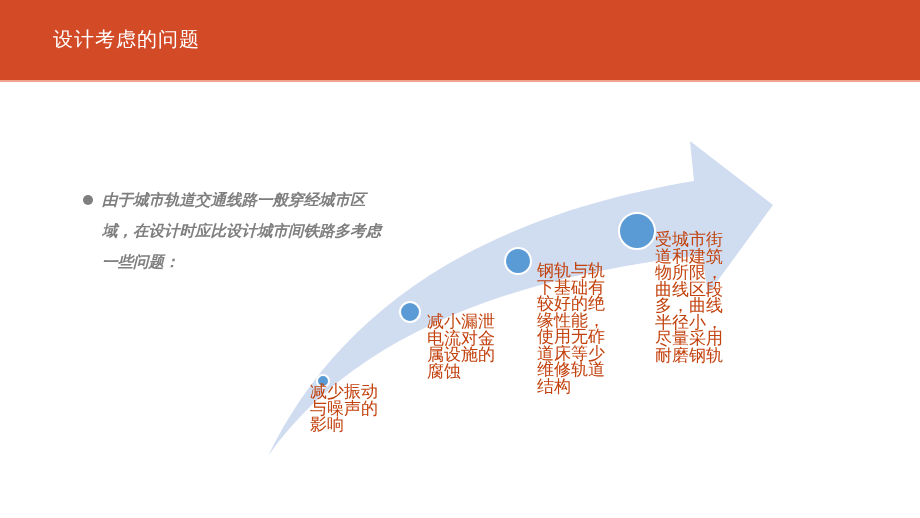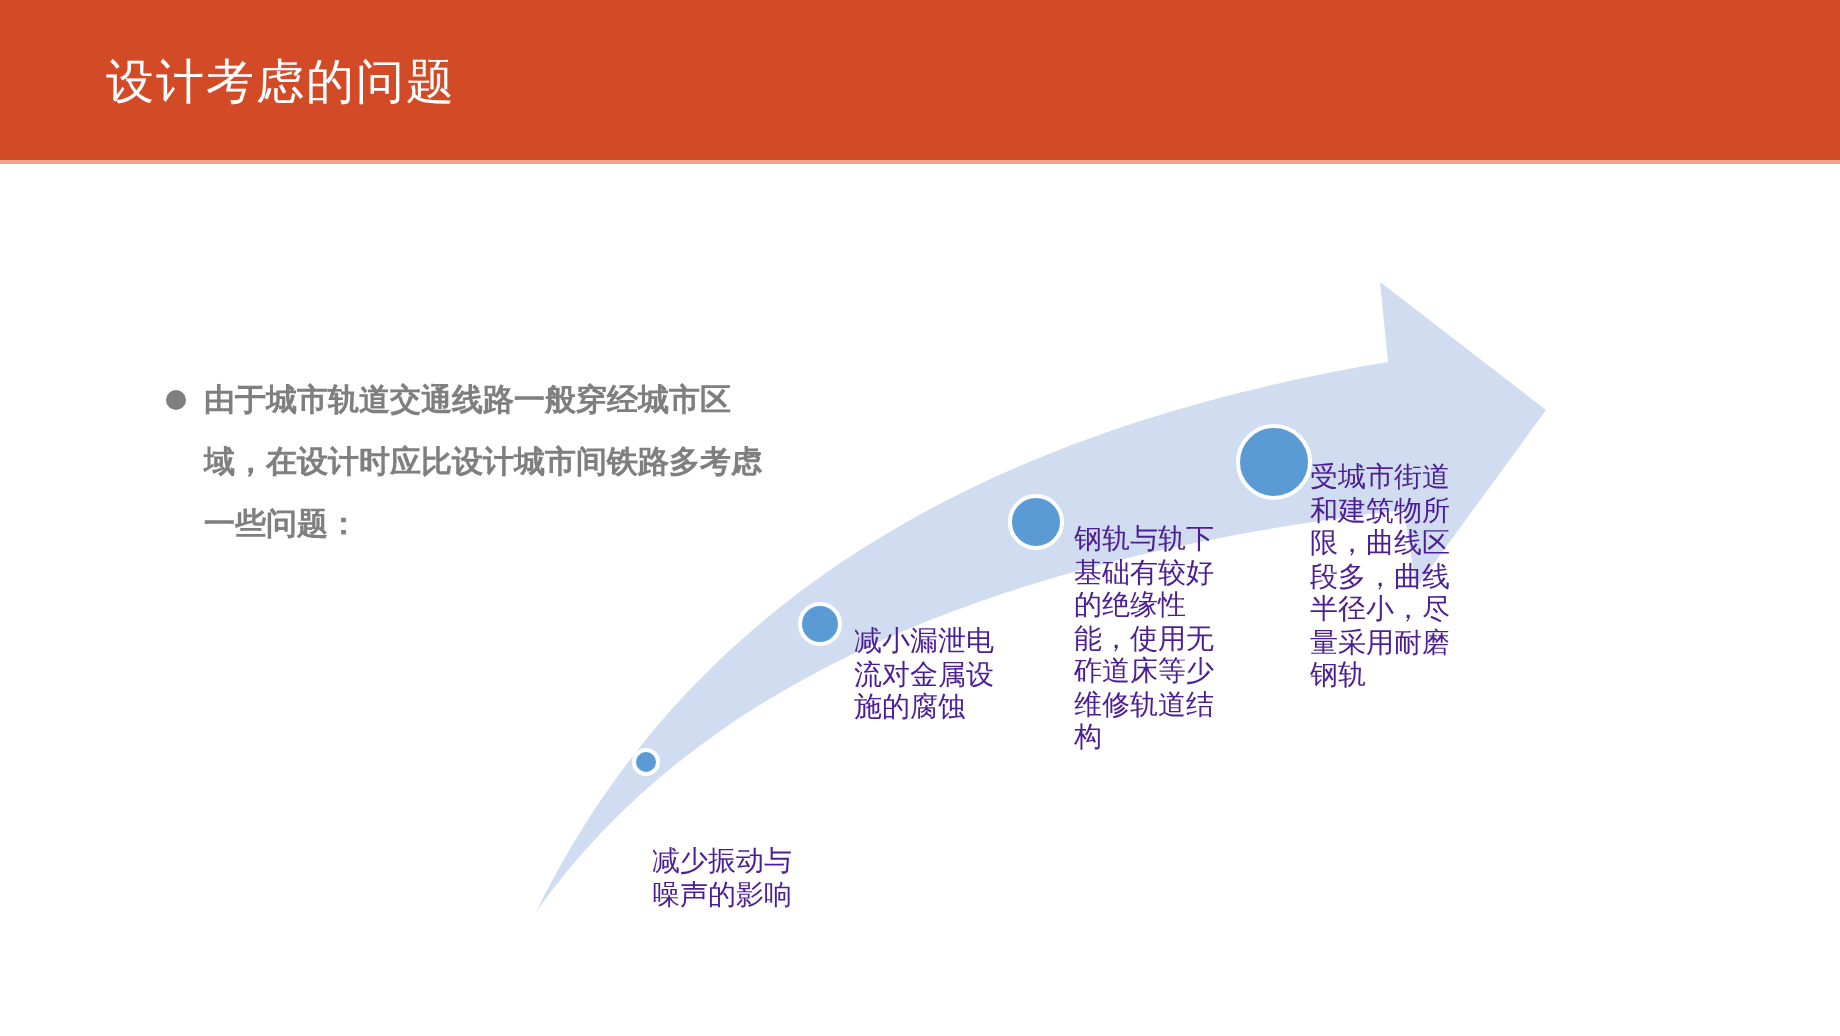--- a/index.html
+++ b/index.html
@@ -1,25 +1,25 @@
 <!DOCTYPE html>
 <html><head>
   <meta charset="utf-8">
   <style>
     html, body { margin:0; padding:0; }
     body { width:920px; height:518px; position:relative; background:#ffffff; overflow:hidden; font-family:"DejaVu Sans", sans-serif; }
     .header { position:absolute; left:0; top:0; width:920px; height:80px; background:#d34a27; }
     .header-line { position:absolute; left:0; top:80px; width:920px; height:2px; background:#f0a48e; }
-    .title { position:absolute; left:53px; top:24px; font-size:24px; color:#ffffff; letter-spacing:1px; line-height:34px; }
-    .intro { position:absolute; left:80px; top:185px; width:310px; }
+    .title { position:absolute; left:53px; top:24px; font-size:20px; color:#ffffff; letter-spacing:1px; line-height:34px;font-family:Liberation Mono, monospace; }
+    .intro { position:absolute; left:80px; top:185px; width:310px;font-style:italic; }
     .bullet { position:absolute; left:3px; top:10px; width:10px; height:10px; border-radius:50%; background:#7f7f7f; }
     .intro-text { margin-left:22px; font-size:15.5px; font-weight:bold; color:#7f7f7f; line-height:31px; width:290px; }
     svg.arrow { position:absolute; left:0; top:0; }
     .dot { position:absolute; border-radius:50%; background:#5b9bd5; border:2px solid #ffffff; box-sizing:border-box; }
-    .step-text { position:absolute; font-size:14px; color:#4c1d95; line-height:16.5px; }
+    .step-text { position:absolute; font-size:17px; color:#c2410c; line-height:16.5px; }
   </style>
 </head>
 <body>
 
 <div class="header">
   <div class="title">设计考虑的问题</div>
 </div>
 <div class="header-line"></div>
 
 <div class="intro">
@@ -31,21 +31,21 @@
   <path d="M268,456
            C330,330 450,222 694,181
            L690,141
            L773,205
            L708,294
            L702,255
            C500,278 350,340 268,456 Z" fill="#d0dcef"></path>
 </svg>
 
 <div class="dot" style="left:316px;top:374px;width:14px;height:14px;"></div>
-<div class="step-text" style="left:326px;top:383px;width:78px;margin-top:40px;">减少振动与噪声的影响</div>
+<div class="step-text" style="left:310px;top:383px;width:78px;">减少振动与噪声的影响</div>
 
 <div class="dot" style="left:399px;top:301px;width:22px;height:22px;"></div>
 <div class="step-text" style="left:427px;top:313px;width:80px;">减小漏泄电流对金属设施的腐蚀</div>
 
 <div class="dot" style="left:504px;top:247px;width:28px;height:28px;"></div>
 <div class="step-text" style="left:537px;top:262px;width:80px;">钢轨与轨下基础有较好的绝缘性能，使用无砟道床等少维修轨道结构</div>
 
 <div class="dot" style="left:618px;top:212px;width:38px;height:38px;"></div>
 <div class="step-text" style="left:655px;top:231px;width:78px;">受城市街道和建筑物所限，曲线区段多，曲线半径小，尽量采用耐磨钢轨</div>
 

